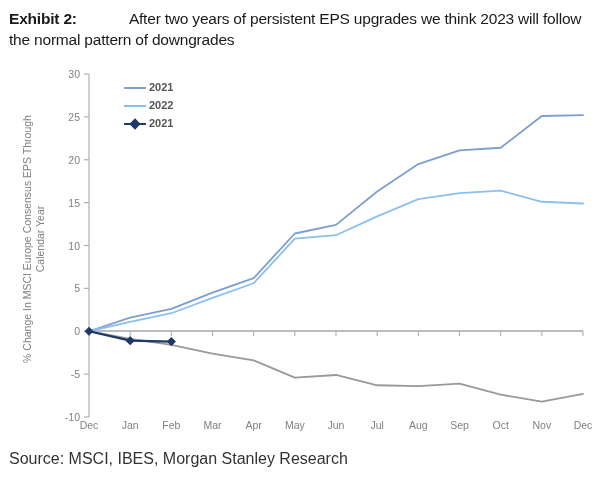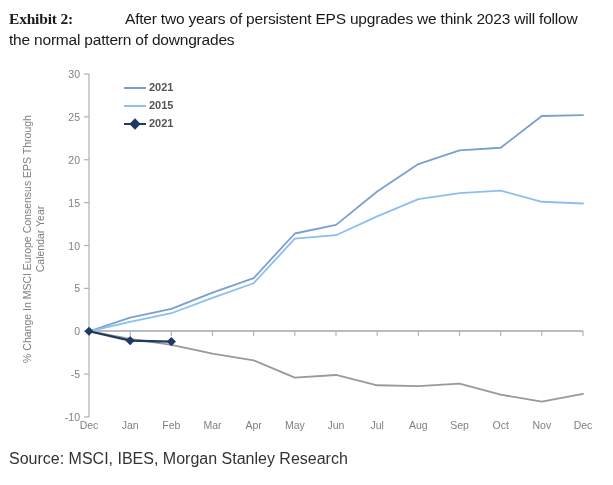--- a/index.html
+++ b/index.html
@@ -26,21 +26,20 @@
     left: 9px;
     top: 8px;
     width: 588px;
     font-size: 15.5px;
     line-height: 21px;
     color: #1a1a1a;
     letter-spacing: -0.2px;
   }
   #title-block .exhibit-label {
     font-weight: bold;
-    font-family: Liberation Serif, serif;
   }
   #title-block .title-text {
     font-weight: normal;
     margin-left: 48px;
   }
   
   #chart-area {
     position: absolute;
     left: 0;
     top: 58px;
@@ -198,21 +197,21 @@
       <div class="legend-row">
         <span class="legend-swatch">
             <span class="lg-line" style="background: rgb(123, 159, 208);"></span>
           </span>
         <span class="legend-label">2021</span>
       </div>
       <div class="legend-row">
         <span class="legend-swatch">
             <span class="lg-line" style="background: rgb(140, 191, 238);"></span>
           </span>
-        <span class="legend-label">2015</span>
+        <span class="legend-label">2022</span>
       </div>
       <div class="legend-row">
         <span class="legend-swatch">
             <span class="lg-line" style="background: rgb(31, 56, 100);"></span>
             <span class="lg-marker" style="background: rgb(31, 56, 100);"></span>
           </span>
         <span class="legend-label">2021</span>
       </div>
     </div>
 

